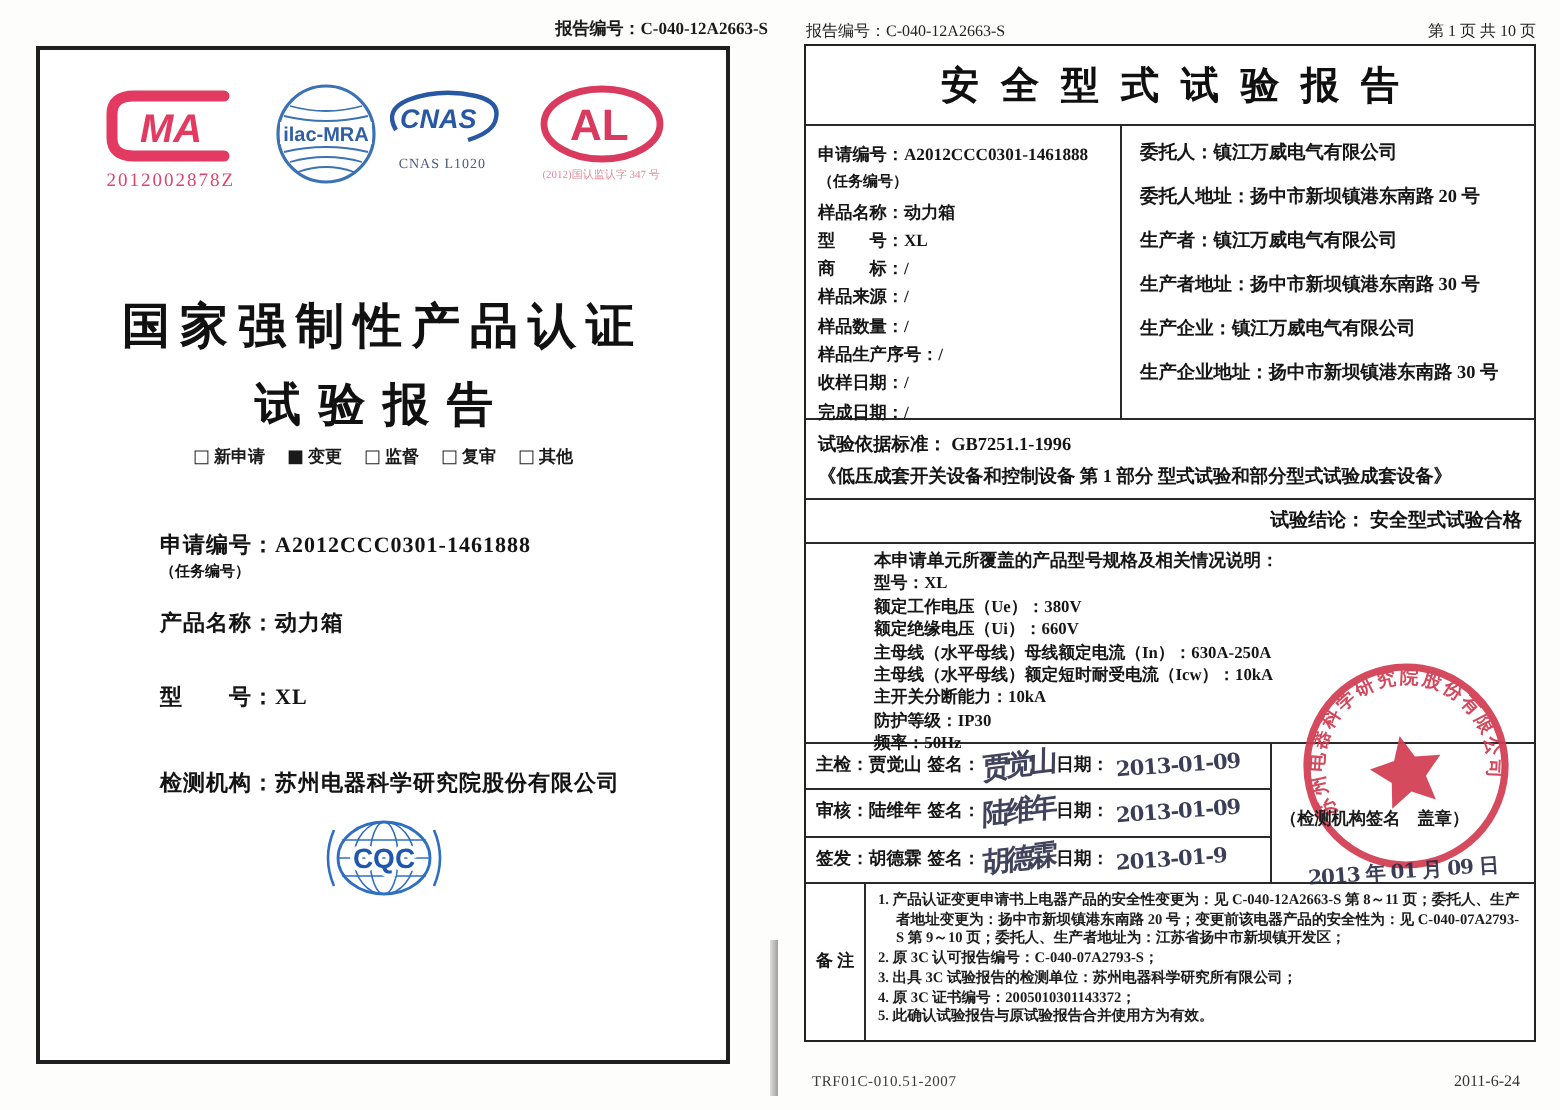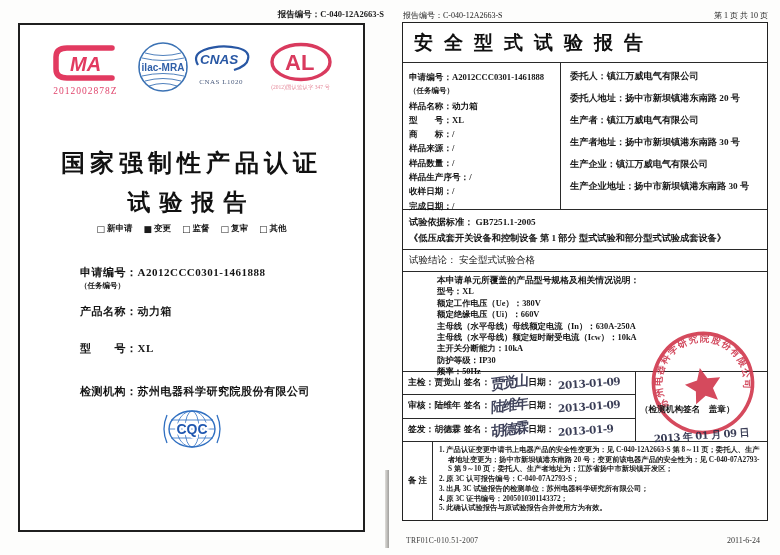--- a/index.html
+++ b/index.html
@@ -33,32 +33,32 @@
 
   #lp-cqc { position:absolute; left:0; top:380px; width:100%; display:flex; justify-content:center; }
 
   
   #right-page { position:absolute; left:388px; top:0; width:392px; height:555px; }
   #rp-report-no { position:absolute; left:15px; top:10px; font-size:8px; color:#222; }
   #rp-page-no  { position:absolute; right:12px; top:10px; font-size:8px; color:#222; }
   #rp-frame { position:absolute; left:14px; top:22px; width:366px; height:499px; border:1.5px solid #222; background:#fff; display:flex; flex-direction:column; }
 
   .row { border-bottom:1px solid #2a2a2a; }
-  #row-title { height:40px; display:flex; align-items:center; justify-content:flex-start; }
+  #row-title { height:40px; display:flex; align-items:center; justify-content:center; }
   #rp-title { font-size:19px; font-weight:bold; letter-spacing:11px; padding-left:11px; color:#101010; }
 
   #row-info { height:147px; display:flex; }
   #info-left { width:158px; border-right:1px solid #2a2a2a; padding:7px 5px 0 6px; }
   #info-left .iline { font-size:8.6px; font-weight:bold; line-height:14.3px; color:#161616; white-space:nowrap; }
   #info-right { flex:1; padding:6px 8px 0 9px; }
   #info-right .iline { font-size:9.2px; font-weight:bold; line-height:14px; color:#161616; margin-bottom:8px; }
 
   #row-standard { height:40px; padding:4px 6px 0 6px; }
   #row-standard .sline { font-size:9.2px; font-weight:bold; color:#161616; line-height:16px; }
-  #row-conclusion { height:22px; padding:4px 6px 0 6px; font-size:9.5px; font-weight:normal; color:#141414; }
+  #row-conclusion { height:22px; padding:4px 6px 0 6px; font-size:9.5px; font-weight:bold; color:#141414;text-align:right; }
   #row-specs { height:100px; padding:3px 6px 0 6px; }
   #row-specs .spec { font-size:8.4px; font-weight:bold; line-height:11.4px; color:#161616;margin-left:28px; }
 
   #row-sign { height:70px; display:flex; position:relative; }
   #sign-left { width:233px; border-right:1px solid #2a2a2a; display:flex; flex-direction:column; }
   .sign-row { flex:1; display:flex; align-items:center; padding:0 5px; gap:3px; border-bottom:1px solid #2a2a2a; font-size:8.8px; font-weight:bold; color:#161616; white-space:nowrap; }
   .sign-row:last-child { border-bottom:none; }
   .ink { font-family:"DejaVu Serif",serif; color:#262a45; }
   .ink-sign { font-size:14px; font-weight:bold; letter-spacing:-2px; transform:rotate(-7deg) skewX(-8deg); opacity:.88; display:inline-block; margin:0 -2px; }
   .ink-date { font-size:10.5px; font-weight:bold; transform:rotate(-4deg); opacity:.9; display:inline-block; letter-spacing:-.5px; }
@@ -207,21 +207,21 @@
           <div class="iline">委托人：镇江万威电气有限公司</div>
           <div class="iline">委托人地址：扬中市新坝镇港东南路 20 号</div>
           <div class="iline">生产者：镇江万威电气有限公司</div>
           <div class="iline">生产者地址：扬中市新坝镇港东南路 30 号</div>
           <div class="iline">生产企业：镇江万威电气有限公司</div>
           <div class="iline">生产企业地址：扬中市新坝镇港东南路 30 号</div>
         </div>
       </div>
 
       <div class="row" id="row-standard">
-        <div class="sline">试验依据标准：  GB7251.1-2005</div>
+        <div class="sline">试验依据标准：  GB7251.1-1996</div>
         <div class="sline">《低压成套开关设备和控制设备 第 1 部分 型式试验和部分型式试验成套设备》</div>
       </div>
 
       <div class="row" id="row-conclusion">
         <span>试验结论：  安全型式试验合格</span>
       </div>
 
       <div class="row" id="row-specs">
         <div class="spec" style="font-size:8.8px;">本申请单元所覆盖的产品型号规格及相关情况说明：</div>
         <div class="spec">型号：XL</div>

